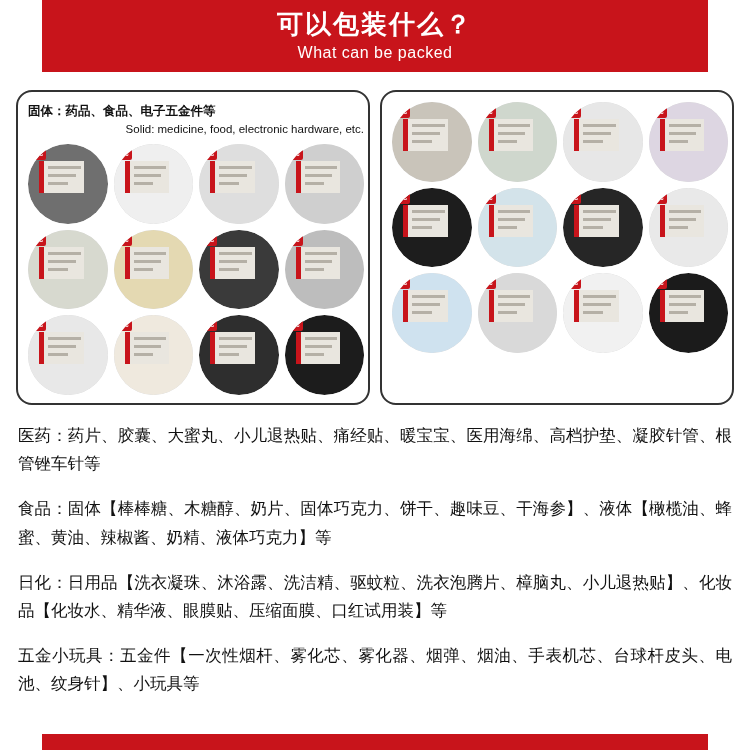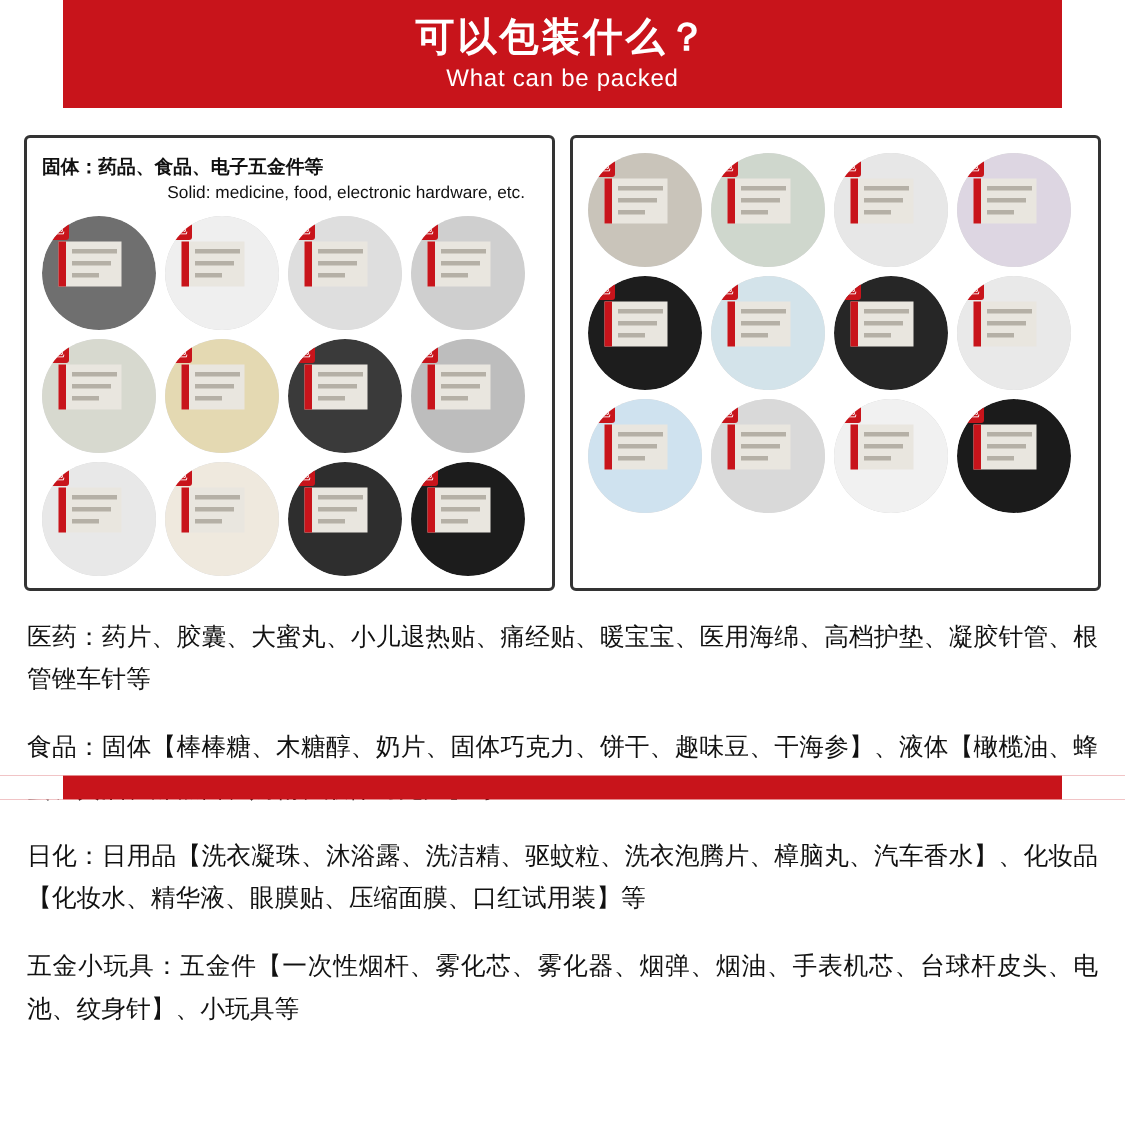--- a/index.html
+++ b/index.html
@@ -5,21 +5,21 @@
   * { box-sizing: border-box; }
   html, body {
     margin: 0; padding: 0;
     width: 750px; height: 750px;
     background: #ffffff;
     font-family: "Liberation Sans", sans-serif;
     overflow: hidden;
   }
   #page {
     position: relative;
-    width: 750px; height: 533px;
+    width: 750px; height: 750px;
     background: #ffffff;
   }
 
   
   .header {
     position: relative;
     width: 750px;
     height: 72px;
     background: #c8141b;
     display: flex;
@@ -56,22 +56,22 @@
   
   .panels {
     position: relative;
     margin: 18px 16px 0 16px;
     display: flex;
     gap: 10px;
   }
   .panel {
     flex: 1 1 0;
     border: 2px solid #333;
-    border-radius: 4px;
-    padding: 10px 18px 8px 10px;
+    border-radius: 16px;
+    padding: 10px 4px 8px 10px;
     background: #fff;
     min-width: 0;
   }
   .panel-head-cn {
     font-size: 12.5px;
     font-weight: bold;
     color: #111;
     line-height: 1.5;
     white-space: nowrap;
   }
@@ -409,21 +409,21 @@
   </div>
 
   <div class="body-text">
     <p class="para">
       <b class="lead">医药：</b><span>药片、胶囊、大蜜丸、小儿退热贴、痛经贴、暖宝宝、医用海绵、高档护垫、凝胶针管、根管锉车针等</span>
     </p>
     <p class="para">
       <b class="lead">食品：</b><span>固体【棒棒糖、木糖醇、奶片、固体巧克力、饼干、趣味豆、干海参】、液体【橄榄油、蜂蜜、黄油、辣椒酱、奶精、液体巧克力】等</span>
     </p>
     <p class="para">
-      <b class="lead">日化：</b><span>日用品【洗衣凝珠、沐浴露、洗洁精、驱蚊粒、洗衣泡腾片、樟脑丸、汽车香水】、化妆品【化妆水、精华液、眼膜贴、压缩面膜、口红试用装】等</span>
+      <b class="lead">日化：</b><span>日用品【洗衣凝珠、沐浴露、洗洁精、驱蚊粒、洗衣泡腾片、樟脑丸、小儿退热贴】、化妆品【化妆水、精华液、眼膜贴、压缩面膜、口红试用装】等</span>
     </p>
     <p class="para">
       <b class="lead">五金小玩具：</b><span>五金件【一次性烟杆、雾化芯、雾化器、烟弹、烟油、手表机芯、台球杆皮头、电池、纹身针】、小玩具等</span>
     </p>
   </div>
 
   <div class="footer-bar">
     <div class="notch-left"></div>
     <div class="notch-right"></div>
   </div>

